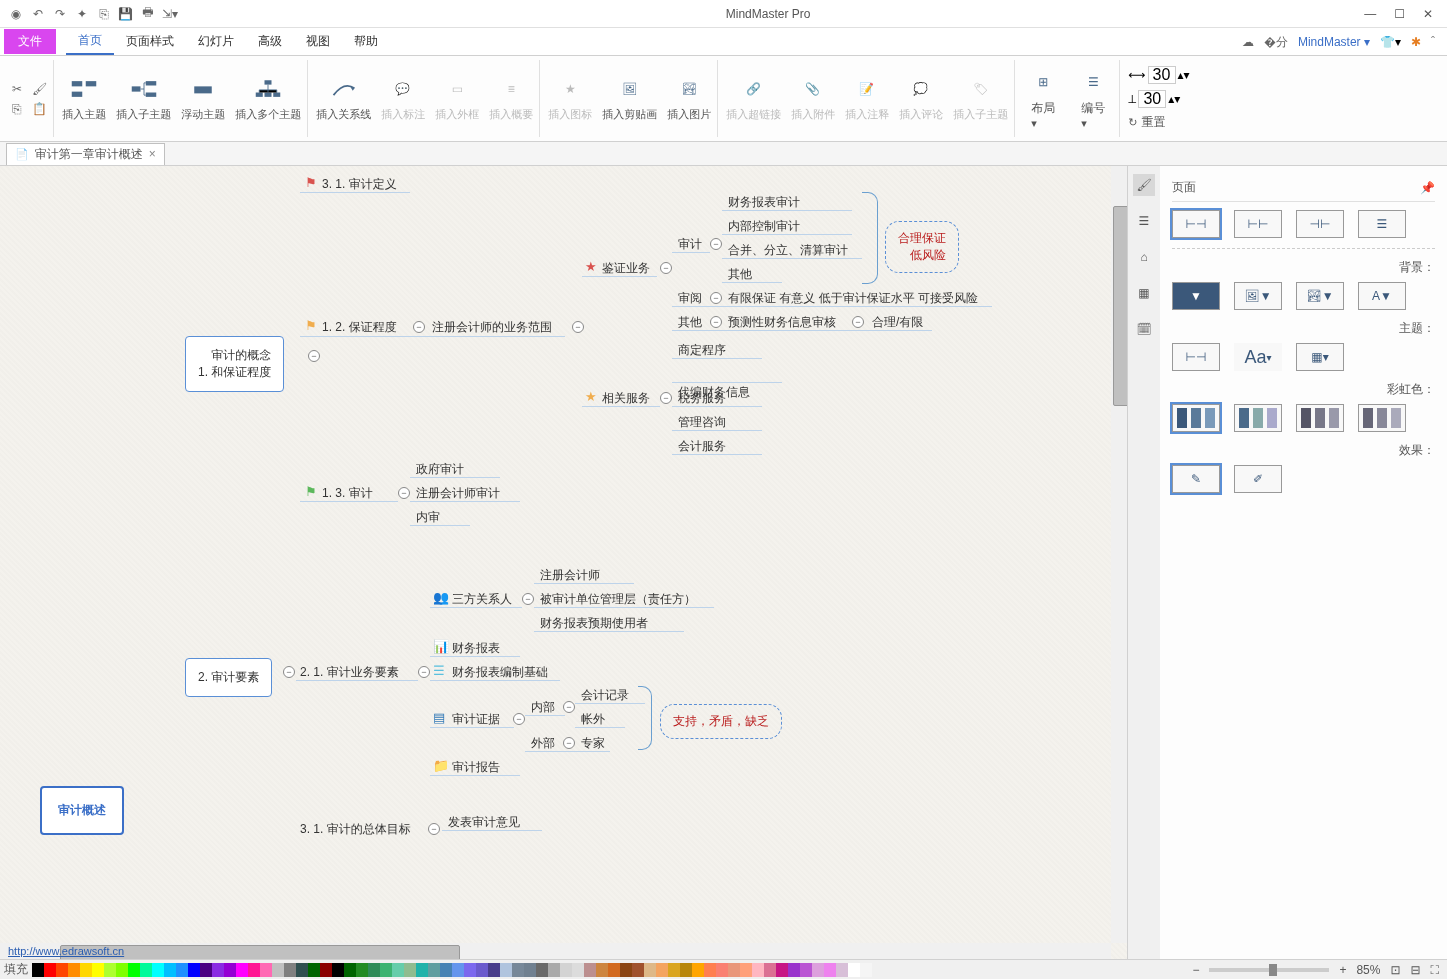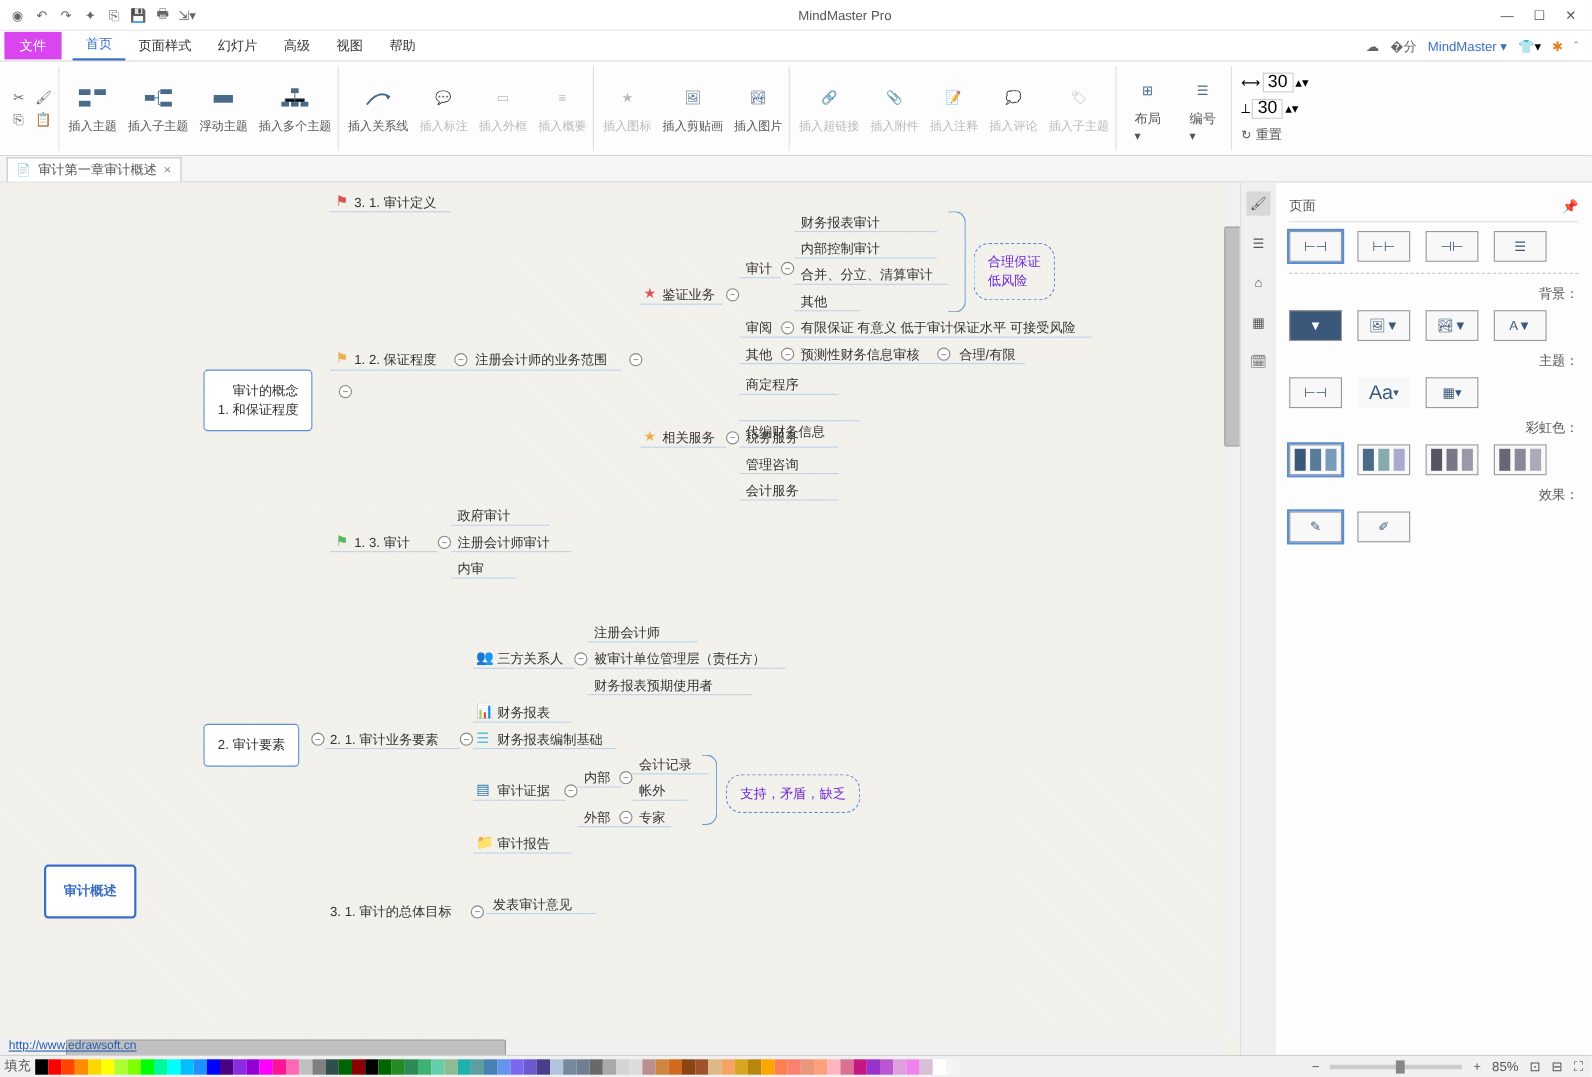--- a/index.html
+++ b/index.html
@@ -41,21 +41,21 @@
 .scroll-v .thumb{position:absolute;left:2px;right:2px;top:40px;height:200px;background:#c0c0c0;border-radius:2px;}
 .scroll-h{position:absolute;left:0;right:16px;bottom:0;height:16px;background:#f0f0f0;}
 .scroll-h .thumb{position:absolute;top:2px;bottom:2px;left:60px;width:400px;background:#c0c0c0;border-radius:2px;}
 
 .node{position:absolute;background:#fff;border:1px solid #5a8fd6;border-radius:4px;padding:4px 10px;color:#333;font-size:12px;white-space:nowrap;}
 .node.root{border:2px solid #3b6fc7;color:#3b6fc7;font-weight:bold;padding:14px 16px;}
 .node.main{border:1px solid #5a8fd6;padding:10px 12px;}
 .leaf{position:absolute;color:#333;font-size:12px;white-space:nowrap;}
 .tog{position:absolute;width:12px;height:12px;border:1px solid #888;border-radius:50%;background:#fff;font-size:9px;line-height:10px;text-align:center;color:#666;}
 .flag{position:absolute;font-size:13px;}
-.callout{position:absolute;border:1px dashed #5a8fd6;border-radius:14px;padding:8px 12px;color:#6d28d9;text-align:left;}
+.callout{position:absolute;border:1px dashed #5a8fd6;border-radius:14px;padding:8px 12px;color:#b91c1c;text-align:right;}
 svg.lines{position:absolute;inset:0;pointer-events:none;}
 svg.lines path{stroke:#6a9fd0;stroke-width:1.2;fill:none;}
 .divline{position:absolute;height:1px;background:#bdd3ea;}
 
 .rpanel{width:320px;border-left:1px solid #d0d0d0;background:#fdfdfd;display:flex;}
 .rtabs{width:32px;background:#f0f0f0;display:flex;flex-direction:column;align-items:center;padding-top:8px;gap:14px;}
 .rtabs span{width:22px;height:22px;display:flex;align-items:center;justify-content:center;color:#555;cursor:pointer;}
 .rtabs span.active{background:#d8d8d8;}
 .rpane{flex:1;padding:8px 12px;}
 .rpane-title{height:28px;display:flex;align-items:center;justify-content:space-between;border-bottom:1px solid #e0e0e0;margin-bottom:8px;color:#555;}

